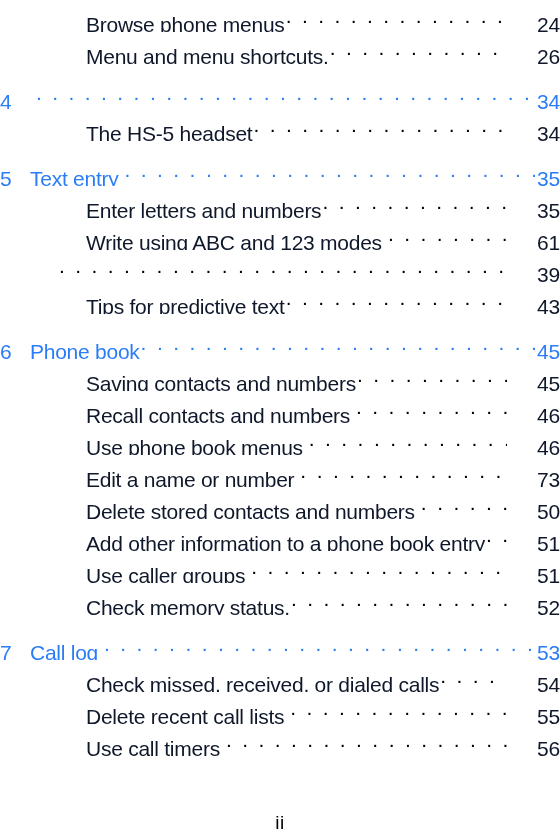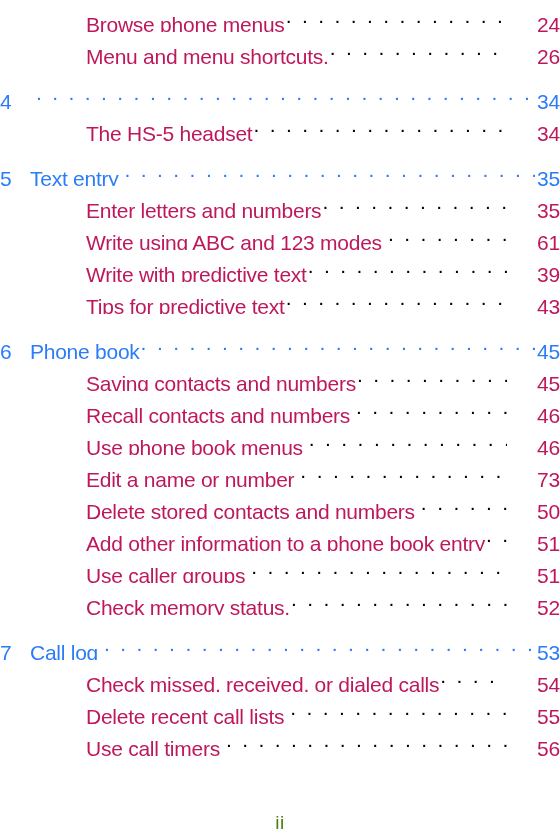--- a/index.html
+++ b/index.html
@@ -80,35 +80,35 @@
   
   .chapter .num,
   .chapter .title,
   .chapter .page { color: #2a7cf7; }
   .chapter .leader::before { color: #2a7cf7; }
   .chapter { margin-top: 13px; }
 
   
   .entry .num,
   .entry .title,
-  .entry .page { color: #be185d; margin-left: 28px; }
+  .entry .page { color: #0f172a; margin-left: 28px; }
   .entry .leader::before { color: #000000; }
 
   
   .gap-before-leader .leader { margin-left: 6px; }
 
   
   .folio {
     position: absolute;
     left: 0;
     right: 0;
     bottom: 6px;
     text-align: center;
     font-size: 19px;
-    color: #4d7c0f;
+    color: #000000;
     letter-spacing: 0.5px;
   }
 </style>
 </head>
 <body>
 
 <div id="toc">
   <div id="toc-rows">
       <div class="toc-row entry">
         <span class="num"></span>
@@ -146,21 +146,20 @@
         <span class="page">35</span>
       </div>
       <div class="toc-row entry gap-before-leader">
         <span class="num"></span>
         <span class="title">Write using ABC and 123 modes</span>
         <span class="leader"></span>
         <span class="page">61</span>
       </div>
       <div class="toc-row entry">
         <span class="num"></span>
-        <span class="title">Write with predictive text</span>
         <span class="leader"></span>
         <span class="page">39</span>
       </div>
       <div class="toc-row entry">
         <span class="num"></span>
         <span class="title">Tips for predictive text</span>
         <span class="leader"></span>
         <span class="page">43</span>
       </div>
       <div class="toc-row chapter">

